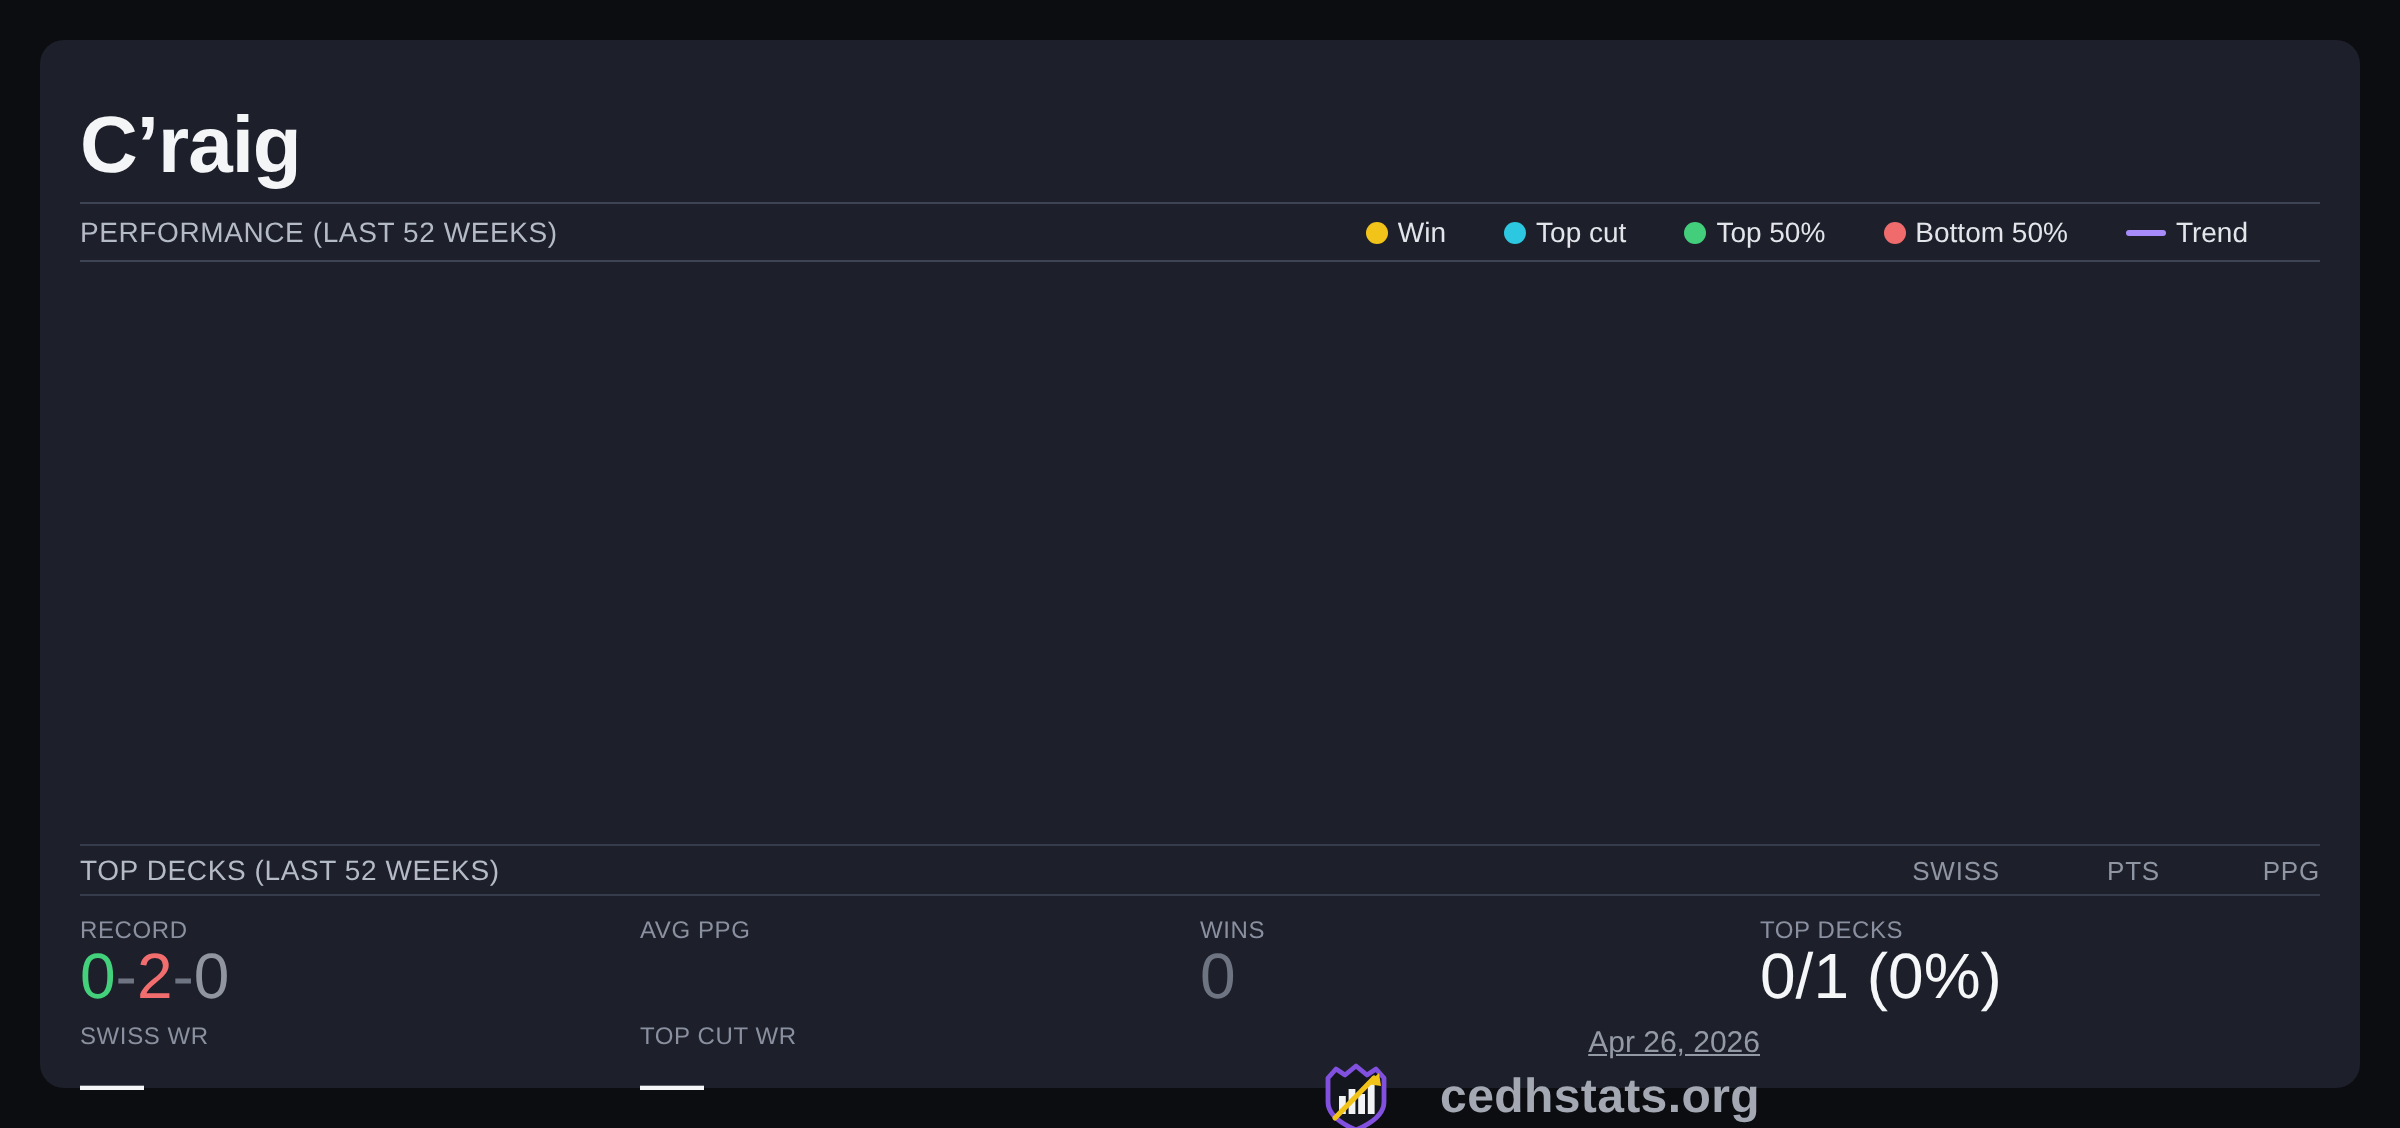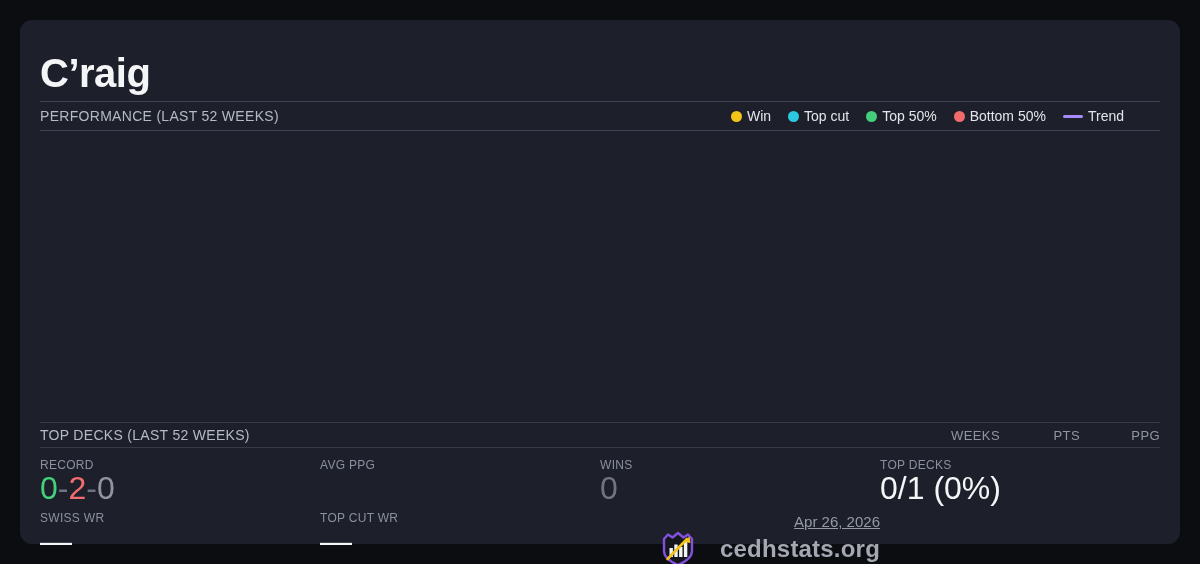--- a/index.html
+++ b/index.html
@@ -25,21 +25,21 @@
     line-height: 46px;
   }
   .divider { height: 0; border-top: 1px solid #3e4455; margin-top: 5px; }
   .perf-row {
     display: flex; justify-content: space-between; align-items: center;
     height: 28px;
   }
   .section-label {
     font-size: 14px; color: #b4bac6; letter-spacing: 0.3px;
   }
-  .legend { display: flex; align-items: center; gap: 17px; margin-right: 36px; }
+  .legend { display: flex; align-items: center; gap: 29px; margin-right: 36px; }
   .legend-item { display: flex; align-items: center; gap: 5px; font-size: 14px; color: #e3e5ea; }
   .dot { width: 11px; height: 11px; border-radius: 50%; flex: none; }
   .dot-win { background: #f2c318; }
   .dot-topcut { background: #2cc8e2; }
   .dot-top50 { background: #43ce7c; }
   .dot-bottom50 { background: #f06c6c; }
   .trend-swatch { width: 20px; height: 3px; border-radius: 2px; background: #a78bfa; flex: none; }
   .divider2 { height: 0; border-top: 1px solid #3e4455; }
   .chart-area { height: 291px; }
   .table-header {
@@ -116,21 +116,21 @@
     </div>
   </div>
 
   <div class="divider2"></div>
 
   <div class="chart-area"></div>
 
   <div class="table-header">
     <span class="section-label">TOP DECKS (LAST 52 WEEKS)</span>
     <div class="table-cols">
-      <span class="col-h">WEEKS</span>
+      <span class="col-h">SWISS</span>
       <span class="col-h">PTS</span>
       <span class="col-h">PPG</span>
     </div>
   </div>
 
   <div class="stats-grid">
 
     <div class="stat">
       <div class="stat-label">RECORD</div>
       <div class="stat-value"><span class="rec-win">0</span><span class="rec-sep">-</span><span class="rec-loss">2</span><span class="rec-sep">-</span><span class="rec-draw">0</span></div>

